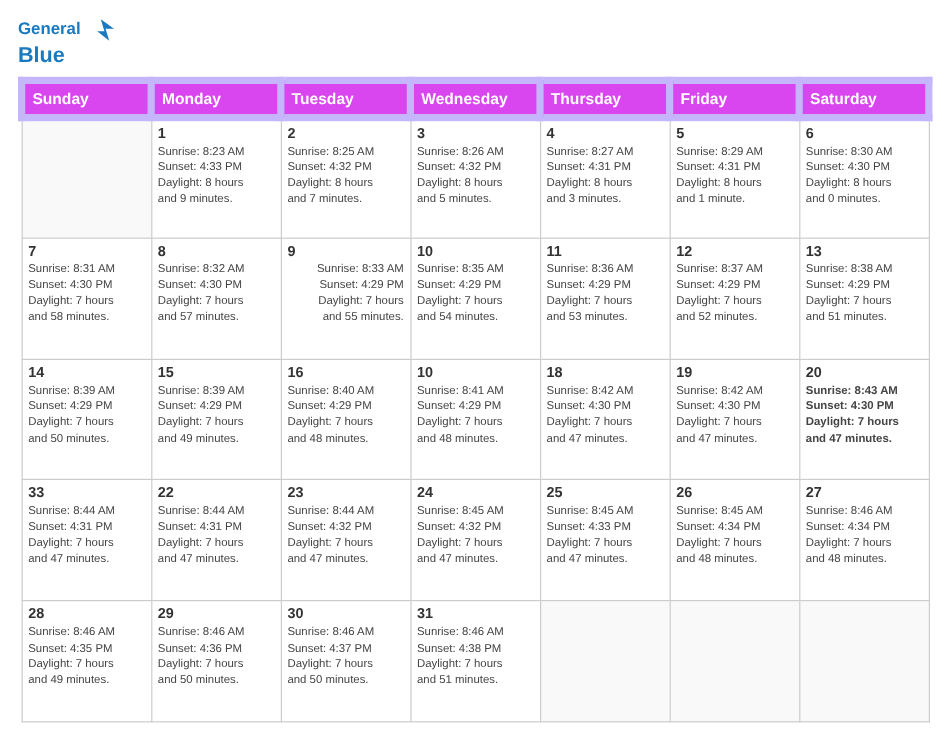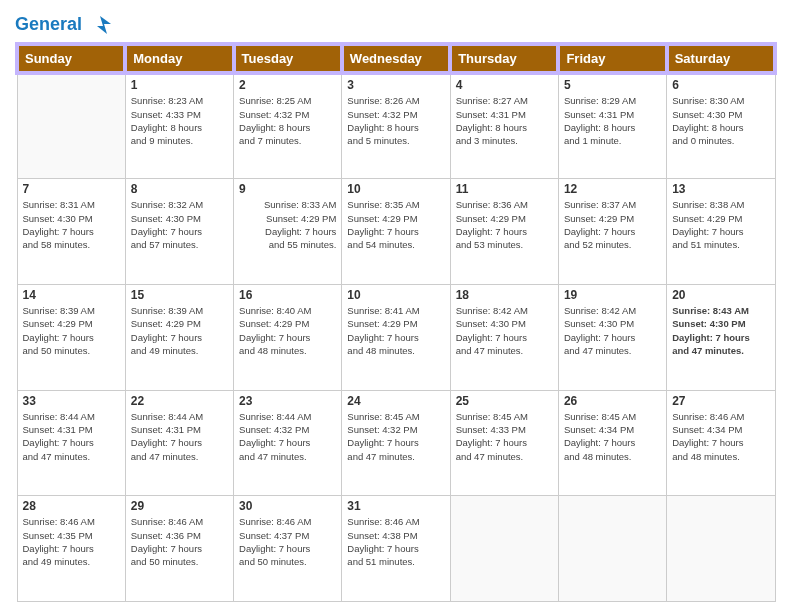--- a/index.html
+++ b/index.html
@@ -43,26 +43,26 @@
       margin-top: 2px;
     }
     .calendar {
       flex: 1;
       border: 1px solid #ccc;
       border-collapse: collapse;
       width: 100%;
       table-layout: fixed;
     }
     .calendar th {
-      background-color: #a16207;
+      background-color: #d946ef;
       color: white;
       text-align: left;
       padding: 5px 6px;
       font-size: 13px;
-      border: 4px solid #c4b5fd;
+      border: 6px solid #c4b5fd;
     }
     .calendar td {
       border: 1px solid #ccc;
       vertical-align: top;
       padding: 3px 5px;
       font-size: 9.5px;
       color: #444;
       height: 88px;
     }
     .day-number {
@@ -80,26 +80,27 @@
       background: #f9f9f9;
     }
   </style>
 </head>
 <body>
 
 <div class="page">
   <div class="header">
     <div class="logo">
       <div>
-        <div style="font-size:18px; font-weight:bold; color:#333; line-height:1.2;">
+        <div style="font-size:14px; font-weight:bold; color:#333; line-height:1.2;">
           <span style="color:#1a7abf;">General</span>
           <svg width="22" height="22" style="vertical-align:middle; margin-left:2px;">
             <polygon points="11,2 22,10 15,10 18,20 8,12 14,12" fill="#1a7abf"></polygon>
           </svg>
         </div>
+        <div style="font-size:18px; font-weight:bold; color:#1a7abf; line-height:1.2;">Blue</div>
       </div>
     </div>
     <div class="title-block">
       <div class="month-title"></div>
       <div class="subtitle"></div>
     </div>
   </div>
 
   <table class="calendar">
     <thead>

